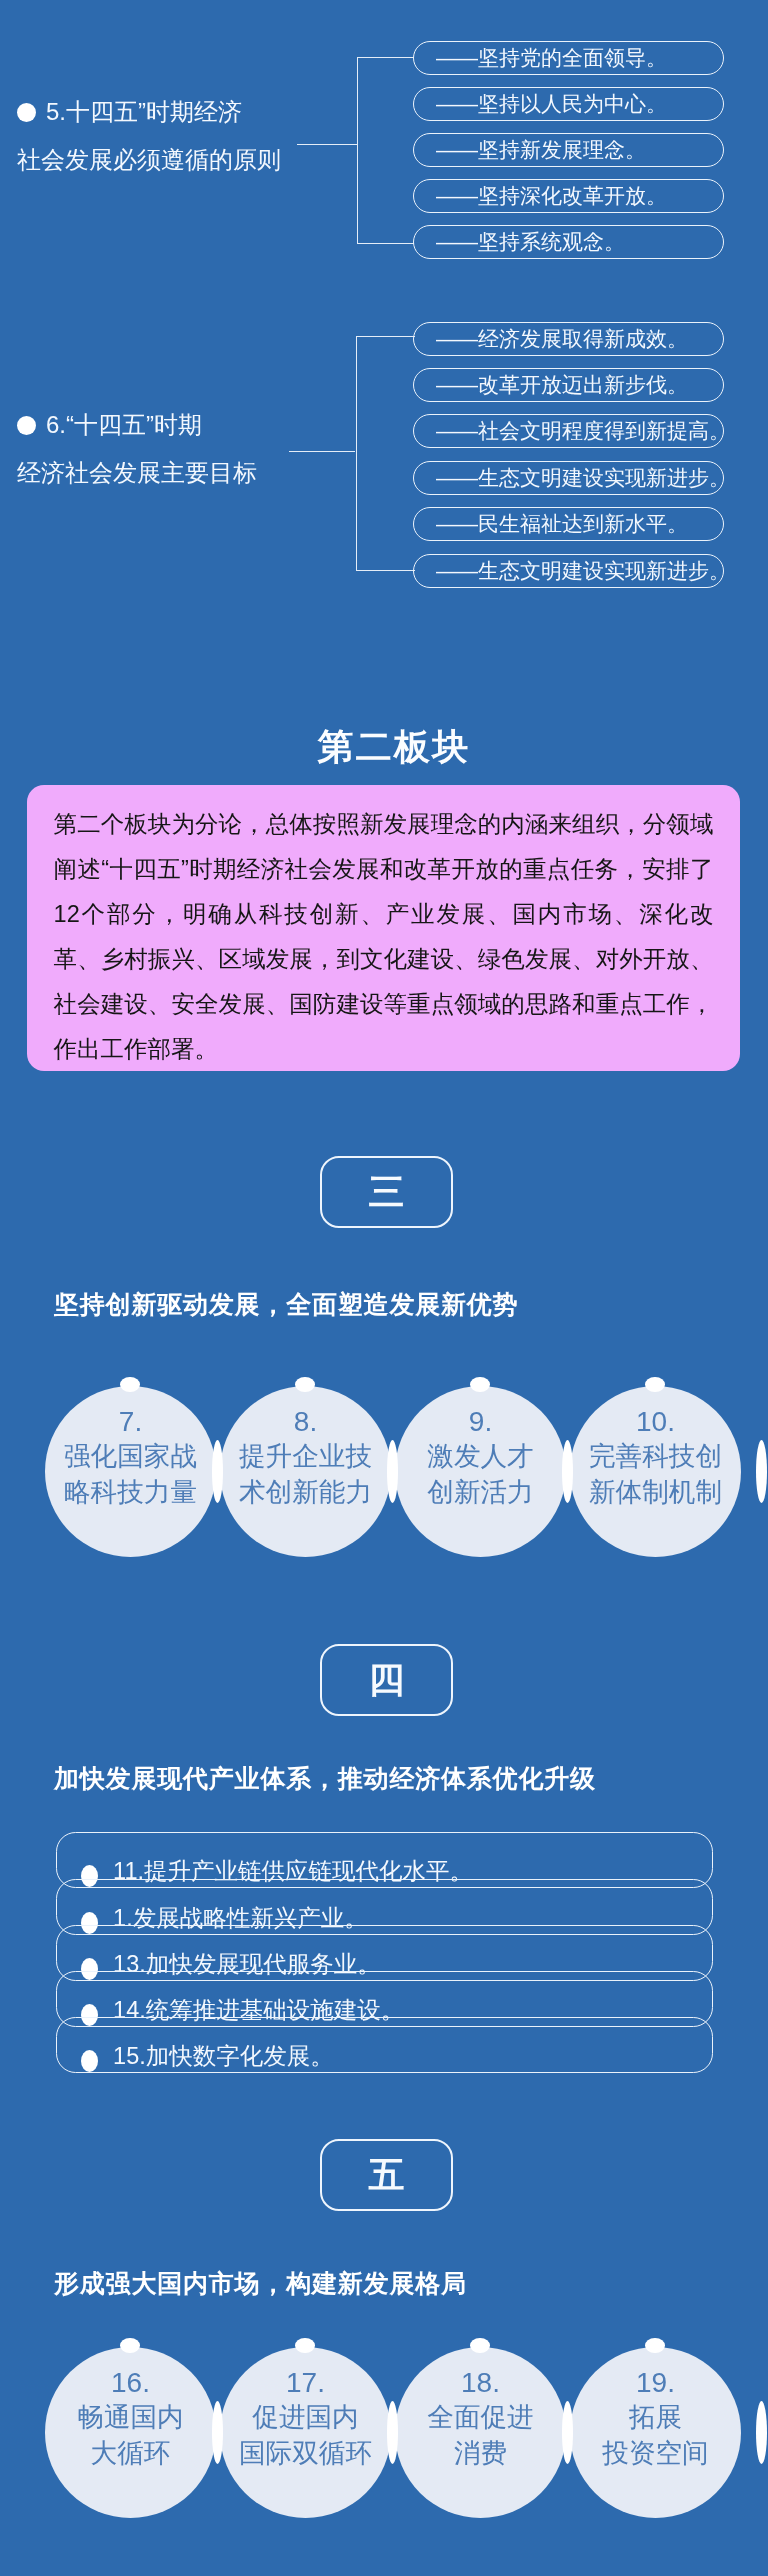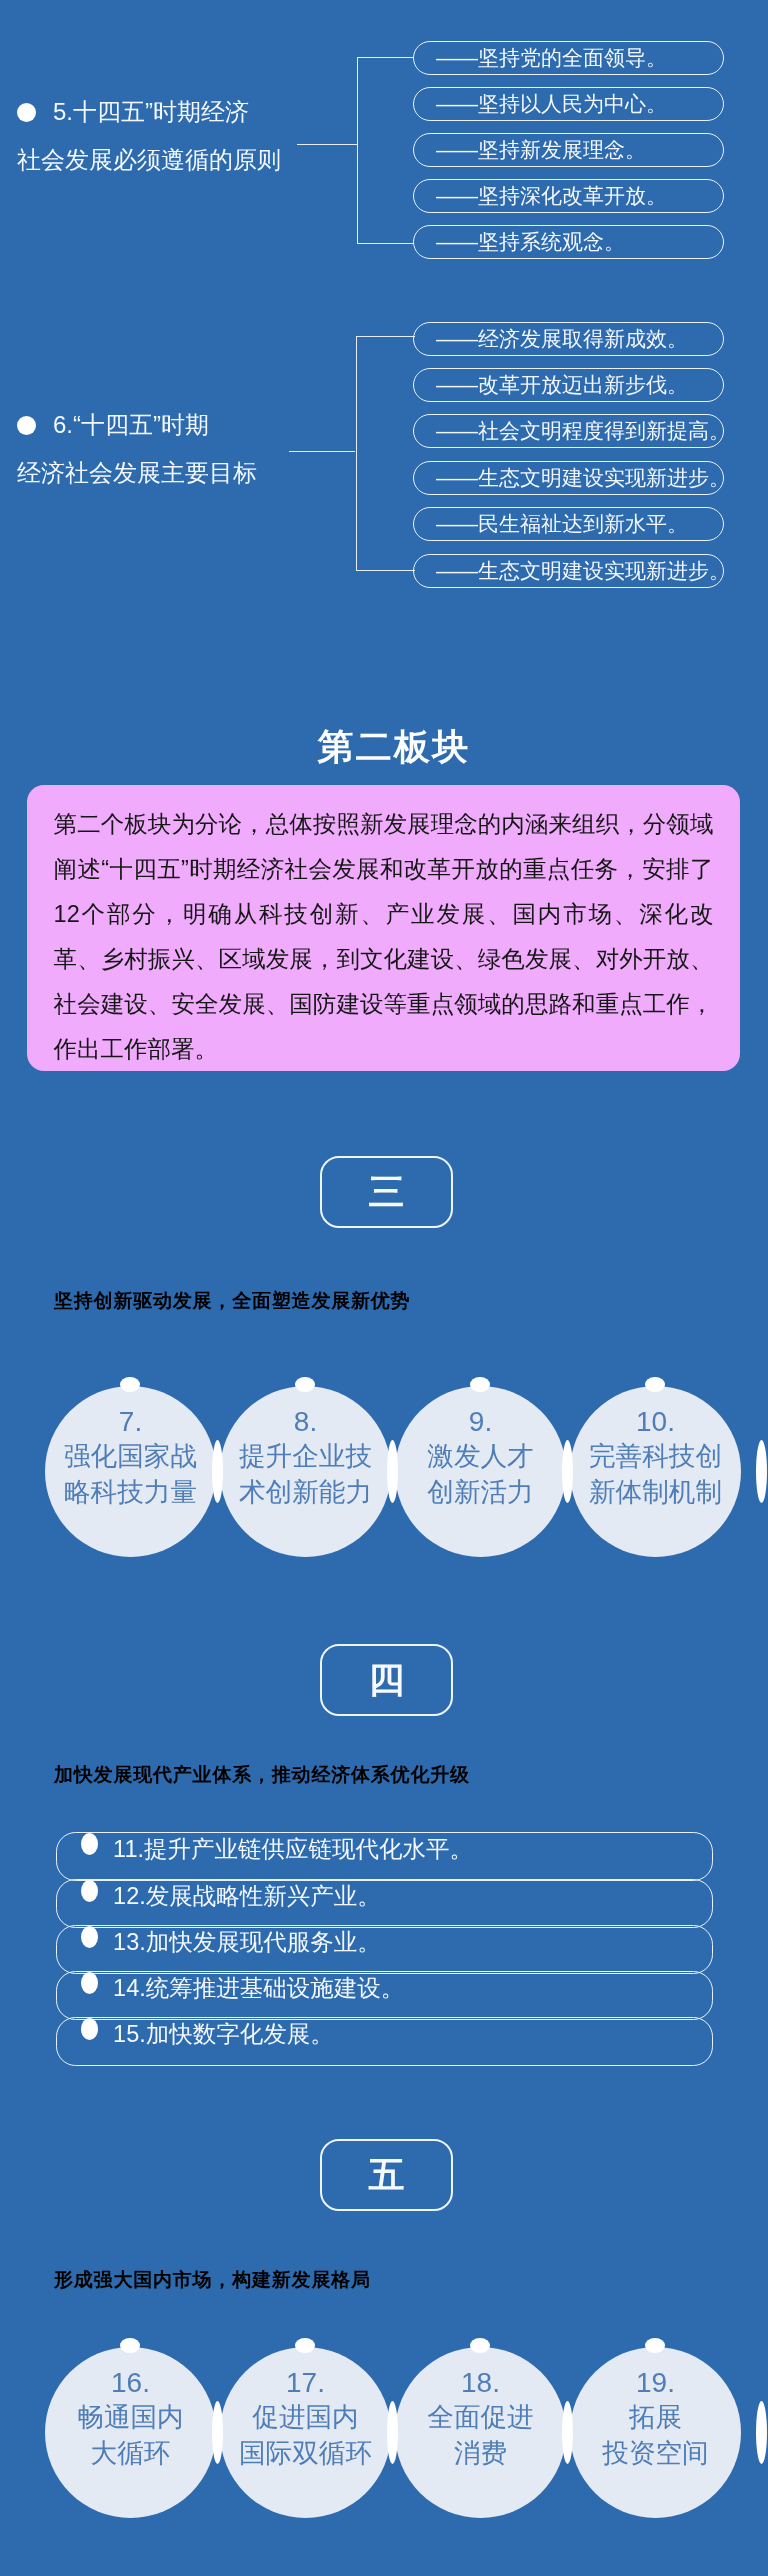--- a/index.html
+++ b/index.html
@@ -1,21 +1,21 @@
 <!DOCTYPE html>
 <html style="font-size:12.5px"><head>
 <meta charset="utf-8">
 <style>
   html,body{margin:0;padding:0;background:#2d6aae;}
   .page{position:relative;width:768px;height:2576px;background:#2d6aae;
         font-family:"Liberation Sans",sans-serif;overflow:hidden;}
 
   
   .map-label{position:absolute;color:#f3f8fe;font-size:24px;font-weight:400;}
-  .label-row{display:flex;align-items:center;gap:17px;height:34px;}
+  .label-row{display:flex;align-items:center;gap:10px;height:34px;}
   .dot{width:19px;height:19px;border-radius:50%;background:#ffffff;flex:0 0 auto;}
   .label-l2{margin-top:14px;height:34px;display:flex;align-items:center;}
 
   
   .conn{position:absolute;border:0 solid #e4edf8;}
 
   
   .pill{position:absolute;left:413px;width:311px;height:34px;box-sizing:border-box;
         border:1.6px solid #eaf2fb;border-radius:18px;color:#f3f8fe;font-size:21px;
         display:flex;align-items:center;padding-left:22px;white-space:nowrap;}
@@ -27,35 +27,35 @@
         background:#f0abfc;border-radius:17px;box-sizing:border-box;
         padding:17px 26.6px;color:#161616;font-size:23.5px;line-height:45px;
         text-align:justify;}
 
   
   .numbox{position:absolute;left:320px;width:133px;height:72px;box-sizing:border-box;
         border:2.3px solid #eef5fd;border-radius:19px;display:flex;align-items:center;
         justify-content:center;color:#f6fafe;font-size:36px;font-weight:700;}
 
   
-  .sec-heading{position:absolute;left:54px;color:#000000;font-size:19px;
+  .sec-heading{position:absolute;left:54px;color:#ffffff;font-size:25px;
         font-weight:700;letter-spacing:0.8px;white-space:nowrap;}
 
   
   .circle{position:absolute;width:171px;height:171px;border-radius:50%;
         background:#e4eaf4;color:#4e7db7;text-align:center;}
   .knob{position:absolute;left:75px;top:-9.4px;width:20.3px;height:15.6px;
         border-radius:50%;background:#ffffff;}
   .cnum{margin-top:19px;font-size:28px;line-height:33px;}
   .cl{font-size:26.6px;line-height:36px;}
   .link-ellipse{position:absolute;width:11px;height:63px;border-radius:50%;background:#ffffff;}
 
   
-  .brow{position:absolute;left:56px;width:657px;height:49px;box-sizing:border-box;
-        border:1.6px solid #eaf2fb;border-radius:19.6px;display:flex;align-items:flex-start;
+  .brow{position:absolute;left:56px;width:657px;height:56px;box-sizing:border-box;
+        border:1.6px solid #eaf2fb;border-radius:19.6px;display:flex;align-items:flex-end;
         gap:15.6px;padding-left:23.5px;color:#f3f8fe;font-size:23.5px;white-space:nowrap;}
   .bdot{width:17px;height:22px;border-radius:50%;background:#ffffff;flex:0 0 auto;}
 </style>
 </head>
 <body>
 
 <div class="page">
 
   <div class="map-label" style="left:17px;top:95px;">
     <div class="label-row">
@@ -139,21 +139,21 @@
     <span>四</span>
   </div>
   <div class="sec-heading" style="top:1762px;">加快发展现代产业体系，推动经济体系优化升级</div>
 
   <div class="brow" style="top:1832px;">
     <span class="bdot"></span>
     <span>11.提升产业链供应链现代化水平。</span>
   </div>
   <div class="brow" style="top:1879px;">
     <span class="bdot"></span>
-    <span>12.发展战略性新兴产业。</span>
+    <span>1.发展战略性新兴产业。</span>
   </div>
   <div class="brow" style="top:1925px;">
     <span class="bdot"></span>
     <span>13.加快发展现代服务业。</span>
   </div>
   <div class="brow" style="top:1971px;">
     <span class="bdot"></span>
     <span>14.统筹推进基础设施建设。</span>
   </div>
   <div class="brow" style="top:2017px;">

